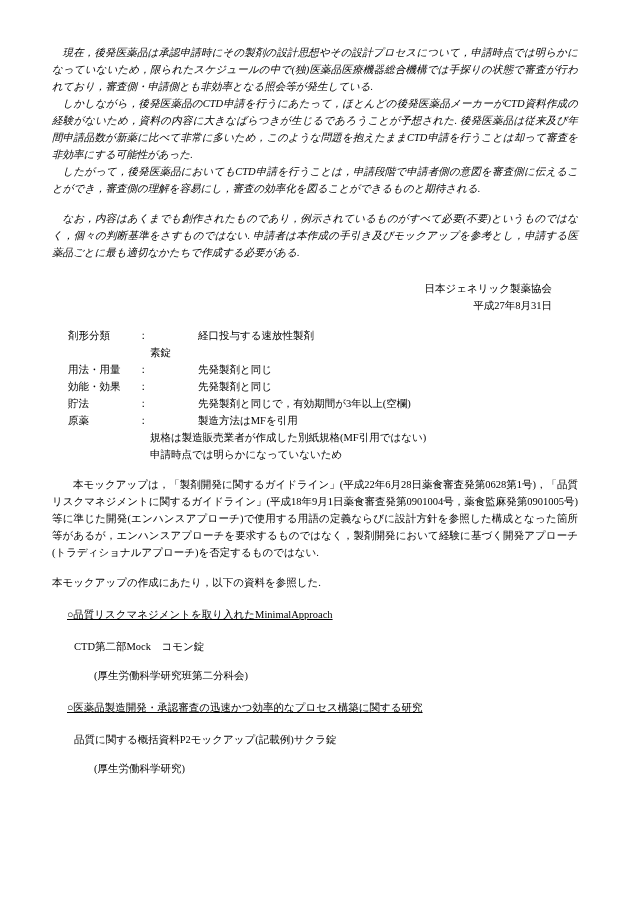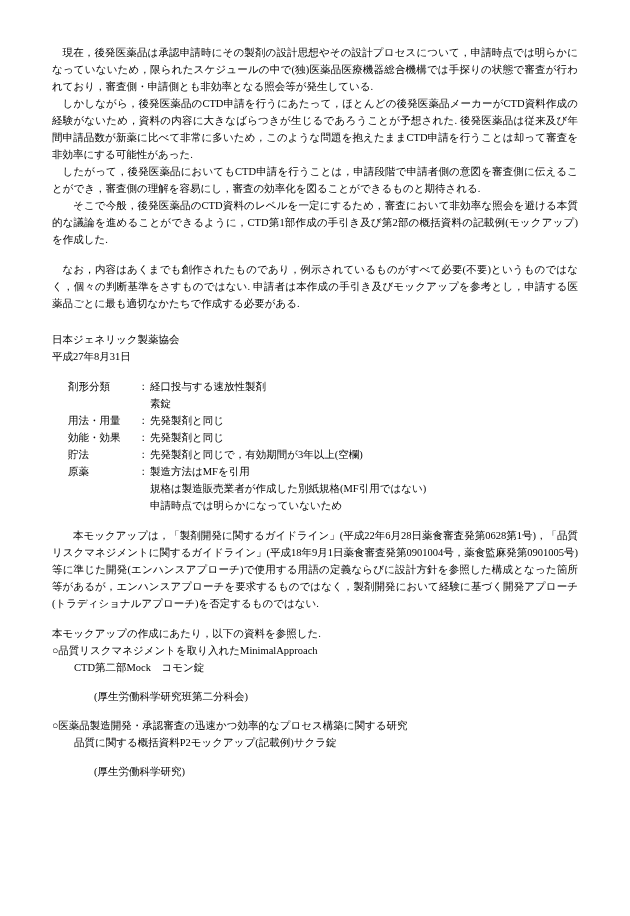--- a/index.html
+++ b/index.html
@@ -21,25 +21,26 @@
     height: 916px;
     padding: 44px 52px 0 52px;
     font-size: 10.5px;
     line-height: 1.62;
   }
   p {
     margin: 0;
     text-align: justify;
     text-justify: inter-ideograph;
   }
-  .indent1 { text-indent: 1em; }
+  .indent1 { text-indent: 1em; font-style: italic; }
   .indent2 { text-indent: 2em; }
   .spacer-md { height: 13px; }
   .spacer-lg { height: 19px; }
   .right-block {
+    text-align: right;
     padding-right: 26px;
   }
 
   
   .def-list {
     margin: 0;
   }
   .def-row {
     display: flex;
     align-items: center;
@@ -51,44 +52,44 @@
     box-sizing: border-box;
     white-space: nowrap;
   }
   .def-sep {
     width: 12px;
     flex: 0 0 12px;
     white-space: nowrap;
   }
   .def-desc {
     flex: 1 1 auto;
+    margin-left: 48px;
   }
   .def-desc-only {
     margin-left: 98px;
   }
   .refs-list { margin: 0; }
-  .ref-head { margin: 0; }
+  .ref-head { margin: 15px; text-decoration: underline; }
   .ref-sub {
     margin: 0;
     padding-left: 22px;
   }
   .ref-sub2 {
     margin: 12px;
     padding-left: 30px;
   }
 </style>
 </head>
 <body>
 
 <div class="page">
 
   <p class="indent1">現在，後発医薬品は承認申請時にその製剤の設計思想やその設計プロセスについて，申請時点では明らかになっていないため，限られたスケジュールの中で(独)医薬品医療機器総合機構では手探りの状態で審査が行われており，審査側・申請側とも非効率となる照会等が発生している.</p>
   <p class="indent1">しかしながら，後発医薬品のCTD申請を行うにあたって，ほとんどの後発医薬品メーカーがCTD資料作成の経験がないため，資料の内容に大きなばらつきが生じるであろうことが予想された. 後発医薬品は従来及び年間申請品数が新薬に比べて非常に多いため，このような問題を抱えたままCTD申請を行うことは却って審査を非効率にする可能性があった.</p>
   <p class="indent1">したがって，後発医薬品においてもCTD申請を行うことは，申請段階で申請者側の意図を審査側に伝えることができ，審査側の理解を容易にし，審査の効率化を図ることができるものと期待される.</p>
-  <p class="indent2">そこで今般，後発医薬品のCTD資料のレベルを一定にするため，審査において非効率な照会を避ける本質的な議論を進めることができるように，CTD第1部作成の手引き及び第2部の概括資料の記載例(モックアップ)を作成した.</p>
 
   <div class="spacer-md"></div>
 
   <p class="indent1">なお，内容はあくまでも創作されたものであり，例示されているものがすべて必要(不要)というものではなく，個々の判断基準をさすものではない. 申請者は本作成の手引き及びモックアップを参考とし，申請する医薬品ごとに最も適切なかたちで作成する必要がある.</p>
 
   <div class="spacer-lg"></div>
 
   <p class="right-block">日本ジェネリック製薬協会</p>
   <p class="right-block">平成27年8月31日</p>
 

